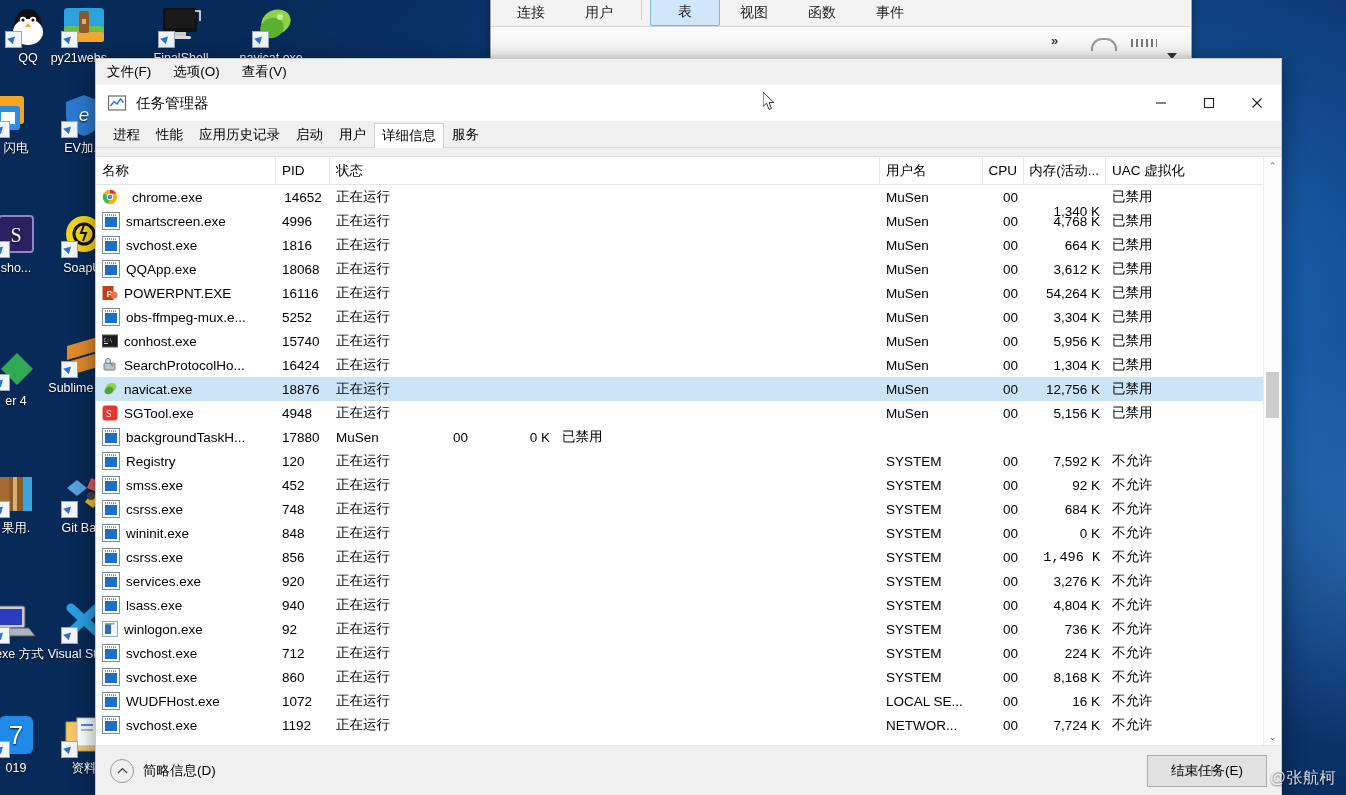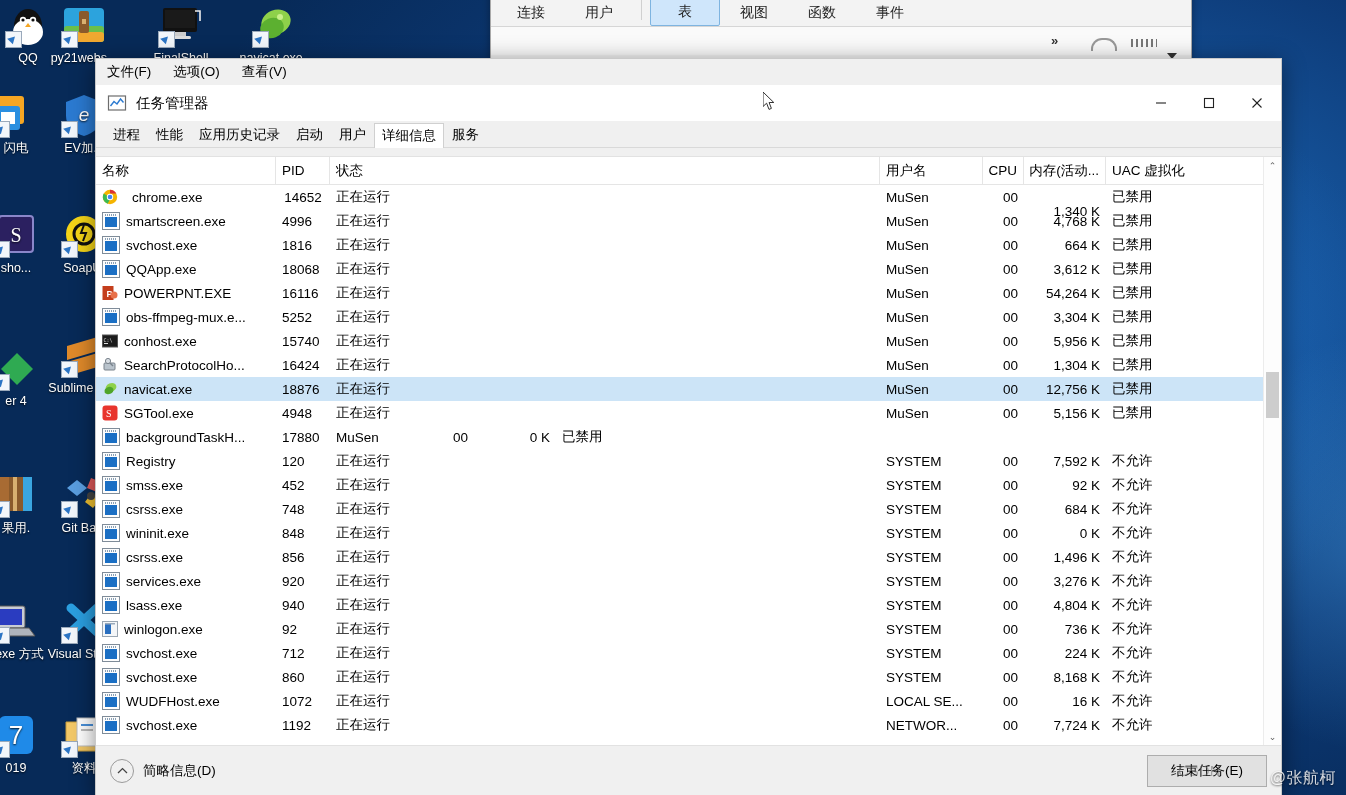--- a/index.html
+++ b/index.html
@@ -753,21 +753,21 @@
           </div>
           <div class="cell" style="width:550px;">
             <span>正在运行</span>
           </div>
           <div class="cell" style="width:103px;">
             <span>SYSTEM</span>
           </div>
           <div class="cell num" style="width:41px;">
             <span>00</span>
           </div>
-          <div class="cell num" style="width:82px;">
+          <div class="cell num" style="width:82px;font-family:Liberation Mono, monospace;">
             <span>1,496 K</span>
           </div>
           <div class="cell" style="flex:1;">
             <span>不允许</span>
           </div>
         </div>
         <div class="row">
           <div class="cell" style="width:180px;">
             <span class="pic ic-win"></span>
             <span>services.exe</span>

